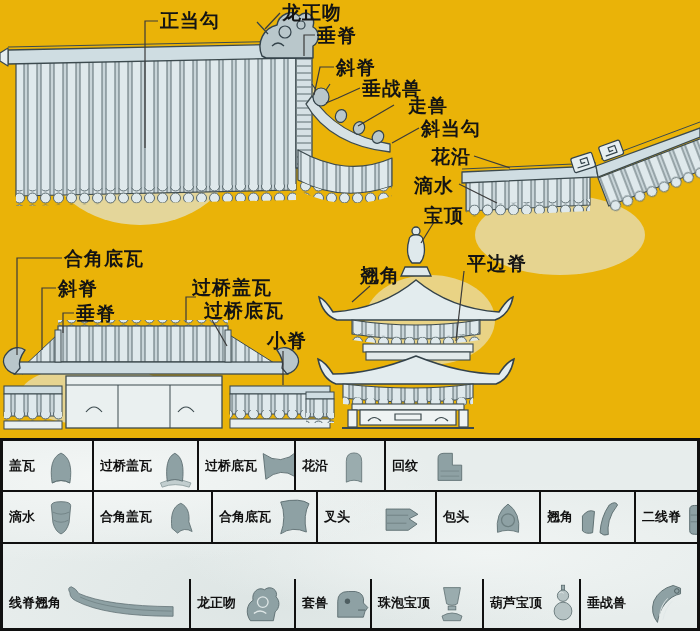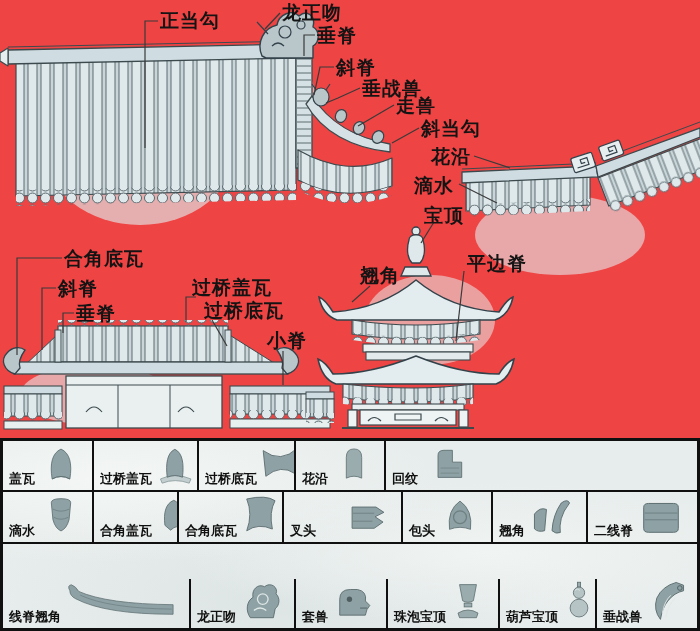--- a/index.html
+++ b/index.html
@@ -1,32 +1,32 @@
 <!DOCTYPE html>
 <html><head>
 <meta charset="utf-8">
 <style>
   html,body{margin:0;padding:0;}
   body{font-family:"DejaVu Sans",sans-serif;background:#ffffff;}
-  #stage{position:relative;width:700px;height:631px;overflow:hidden;background:#ef4444;}
+  #stage{position:relative;width:700px;height:631px;overflow:hidden;background:#eab308;}
   #art{position:absolute;left:0;top:0;z-index:1;}
   .lab{position:absolute;z-index:2;font-weight:bold;font-size:19px;line-height:1;
        color:#141414;white-space:nowrap;letter-spacing:1px;}
   
   #parts{position:absolute;left:0;top:438px;width:700px;height:193px;z-index:3;
          box-sizing:border-box;border:3px solid #101010;
          background:
            radial-gradient(ellipse at 15% 20%, #f3f6f5 0%, rgba(243,246,245,0) 40%),
            radial-gradient(ellipse at 70% 60%, #f0f4f3 0%, rgba(240,244,243,0) 45%),
            radial-gradient(ellipse at 40% 85%, #dde5e4 0%, rgba(221,229,228,0) 50%),
            #e7edec;
          display:flex;flex-direction:column;}
   .prow{display:flex;flex:1;border-bottom:2px solid #101010;min-height:0;}
   .prow:last-child{border-bottom:none;margin-top:35px;}
-  .cell{display:flex;align-items:flex-end;border-right:2px solid #101010;
+  .cell{display:flex;align-items:center;border-right:2px solid #101010;
         box-sizing:border-box;padding:2px 4px 2px 6px;overflow:hidden;}
   .cell:last-child{border-right:none;}
   .plabel{font-weight:bold;font-size:13px;color:#101010;white-space:nowrap;flex-shrink:0;}
   .pimg{margin-left:auto;margin-right:6px;flex-shrink:0;}
 </style>
 </head>
 <body>
 
 <div id="stage">
 
@@ -189,21 +189,21 @@
       <path d="M370,286 L352,302"></path>
       <path d="M464,271 L456,341"></path>
     </g>
   </svg>
 
   <div class="lab" style="left:160px;top:11px">正当勾</div>
   <div class="lab" style="left:282px;top:3px">龙正吻</div>
   <div class="lab" style="left:317px;top:26px">垂脊</div>
   <div class="lab" style="left:336px;top:58px">斜脊</div>
   <div class="lab" style="left:362px;top:79px">垂战兽</div>
-  <div class="lab" style="left:396px;top:96px">走兽</div>
+  <div class="lab" style="left:408px;top:96px">走兽</div>
   <div class="lab" style="left:421px;top:119px">斜当勾</div>
   <div class="lab" style="left:431px;top:147px">花沿</div>
   <div class="lab" style="left:414px;top:176px">滴水</div>
   <div class="lab" style="left:424px;top:206px">宝顶</div>
 
   <div class="lab" style="left:64px;top:249px">合角底瓦</div>
   <div class="lab" style="left:58px;top:279px">斜脊</div>
   <div class="lab" style="left:76px;top:304px">垂脊</div>
   <div class="lab" style="left:192px;top:278px">过桥盖瓦</div>
   <div class="lab" style="left:204px;top:301px">过桥底瓦</div>
@@ -251,40 +251,40 @@
     </div>
 
     <div class="prow">
       <div class="cell" style="width:91px">
         <span class="plabel">滴水</span>
         <svg class="pimg" width="42" height="52" viewBox="0 0 52 52">
           <path d="M14,12 Q14,7 26,7 Q38,7 38,12 L36,33 Q33,44 26,47 Q19,44 16,33 Z" fill="#8ea1a4" stroke="#5a6b6e"></path>
           <path d="M16,20 q10,5 20,0 M17,30 q9,5 18,0" fill="none" stroke="#6d7f81"></path>
         </svg>
       </div>
-      <div class="cell" style="width:85px">
+      <div class="cell" style="width:119px">
         <span class="plabel">合角盖瓦</span>
         <svg class="pimg" width="42" height="52" viewBox="0 0 52 52">
           <path d="M16,40 C14,24 17,13 27,9 C36,13 38,23 37,32 L41,44 Q31,38 23,46 L16,40 Z" fill="#8ea1a4" stroke="#5a6b6e"></path>
         </svg>
       </div>
       <div class="cell" style="width:105px">
         <span class="plabel">合角底瓦</span>
         <svg class="pimg" width="46" height="52" viewBox="0 0 52 52">
           <path d="M11,9 Q33,4 43,11 Q36,24 40,43 Q24,36 11,45 Q18,26 11,9 Z" fill="#8ea1a4" stroke="#5a6b6e"></path>
         </svg>
       </div>
       <div class="cell" style="width:119px">
         <span class="plabel">叉头</span>
         <svg class="pimg" width="46" height="50" viewBox="0 0 52 52">
           <path d="M8,17 H35 L44,23 L34,28 L43,34 L33,41 H8 Z" fill="#8ea1a4" stroke="#5a6b6e"></path>
           <path d="M9,24 h24 M9,33 h22" stroke="#6d7f81" fill="none"></path>
         </svg>
       </div>
-      <div class="cell" style="width:90px">
+      <div class="cell" style="width:104px">
         <span class="plabel">包头</span>
         <svg class="pimg" width="42" height="52" viewBox="0 0 52 52">
           <path d="M13,45 Q10,21 26,10 Q42,21 39,45 Q26,40 13,45 Z" fill="#8ea1a4" stroke="#5a6b6e"></path>
           <circle cx="26" cy="30" r="8" fill="none" stroke="#6d7f81" stroke-width="1.5"></circle>
         </svg>
       </div>
       <div class="cell" style="width:95px">
         <span class="plabel">翘角</span>
         <svg class="pimg" width="48" height="50" viewBox="0 0 52 52">
           <path d="M7,25 Q13,17 20,20 L18,43 Q11,45 7,41 Z" fill="#8ea1a4" stroke="#5a6b6e"></path>
@@ -309,21 +309,21 @@
         </svg>
       </div>
       <div class="cell" style="width:105px">
         <span class="plabel">龙正吻</span>
         <svg class="pimg" width="46" height="52" viewBox="0 0 52 52">
           <path d="M14,46 C8,38 10,27 17,23 C15,14 23,7 30,11 C37,5 46,12 43,19 C48,24 47,32 42,36 L40,46 Z" fill="#8ea1a4" stroke="#5a6b6e"></path>
           <circle cx="28" cy="25" r="6" fill="none" stroke="#dfe7e7" stroke-width="1.5"></circle>
           <path d="M18,38 q7,-6 14,0" fill="none" stroke="#dfe7e7" stroke-width="1.5"></path>
         </svg>
       </div>
-      <div class="cell" style="width:92px">
+      <div class="cell" style="width:76px">
         <span class="plabel">套兽</span>
         <svg class="pimg" width="46" height="50" viewBox="0 0 52 52">
           <path d="M11,42 V24 Q11,13 23,13 H31 Q42,15 40,26 L45,31 Q41,35 40,42 Z" fill="#8ea1a4" stroke="#5a6b6e"></path>
           <circle cx="22" cy="24" r="3" fill="#4e5e61"></circle>
           <path d="M34,34 h8" stroke="#4e5e61" fill="none"></path>
         </svg>
       </div>
       <div class="cell" style="width:112px">
         <span class="plabel">珠泡宝顶</span>
         <svg class="pimg" width="40" height="52" viewBox="0 0 52 52">

